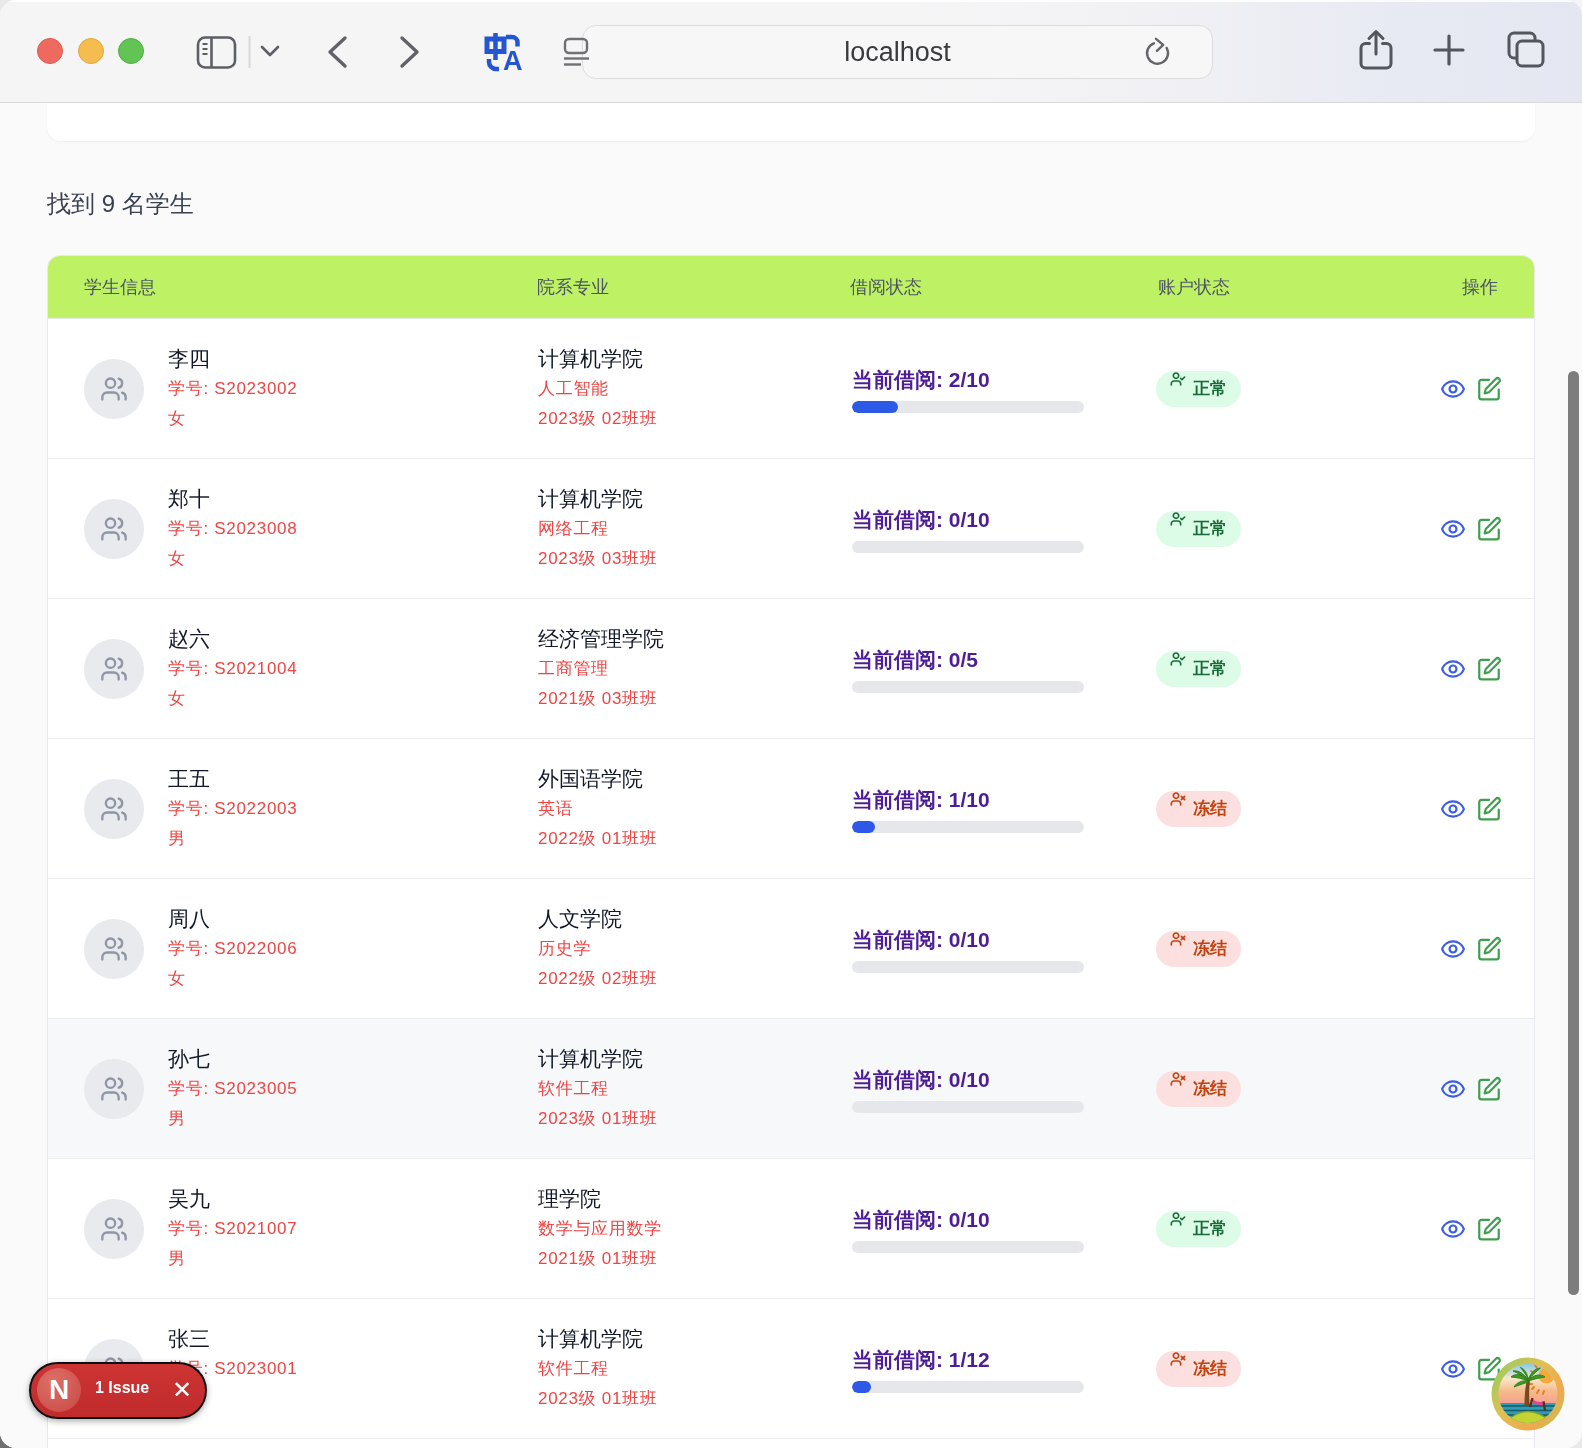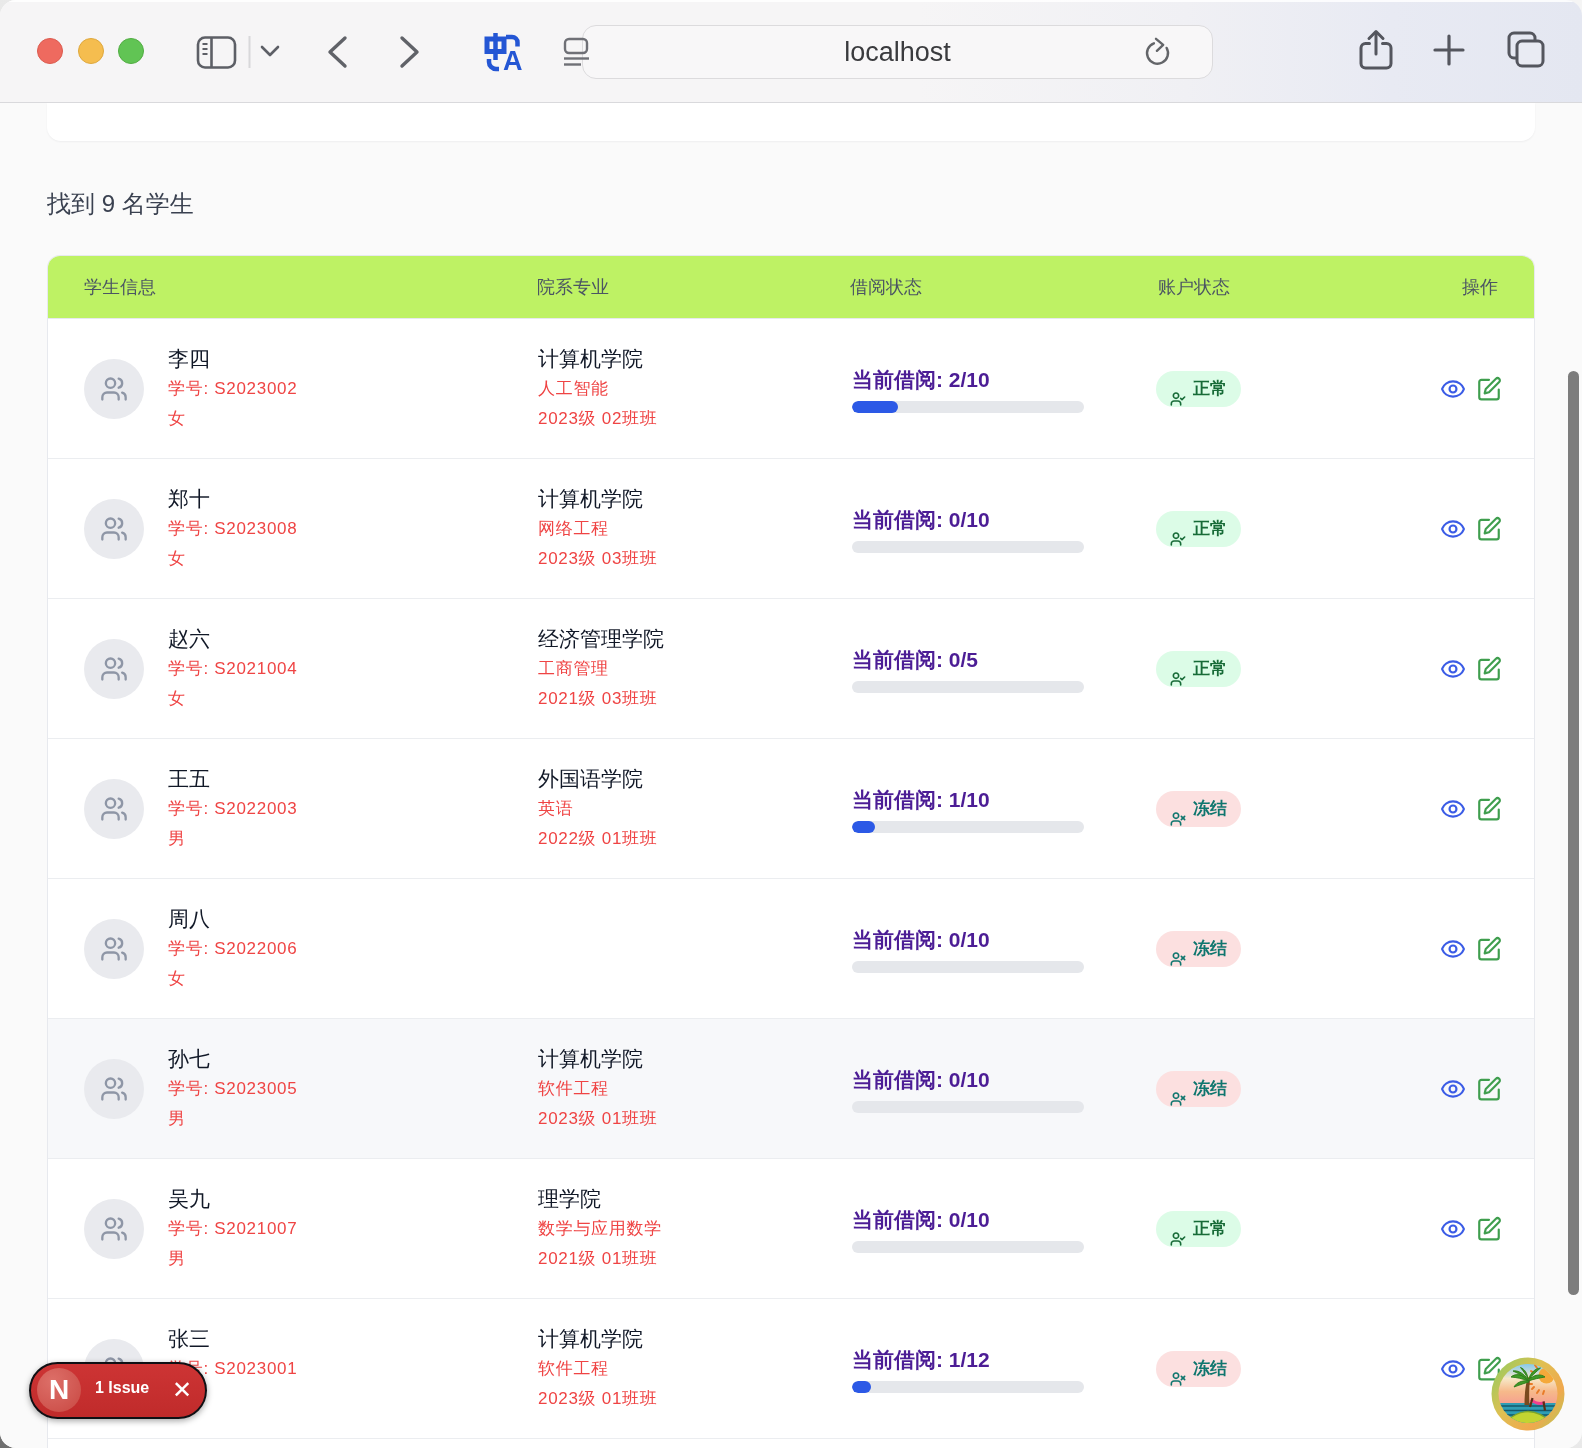--- a/index.html
+++ b/index.html
@@ -42,24 +42,24 @@
   .l1 { font-size:21px; line-height:30px; font-weight:500; color:#111827; white-space:nowrap; }
   .l2,.l3 { font-size:17px; line-height:30px; color:#ef4444; white-space:nowrap; letter-spacing:0.7px; }
 
   .cell3 { position:absolute; left:804px; top:0; width:240px; height:140px; }
   .borrow { position:absolute; left:0; top:46px; line-height:30px; white-space:nowrap;
     font-size:21px; color:#4c1d95; font-weight:700; }
   .track { position:absolute; left:0; top:82px; width:232px; height:12px; border-radius:6px; background:#e5e7eb; overflow:hidden; }
   .fill { position:absolute; left:0; top:0; height:12px; border-radius:6px; background:#2c59e6; }
 
   .badge { position:absolute; left:1108px; top:52px; height:36px; border-radius:18px;
-    display:flex; align-items:flex-end; padding:0 14px; gap:7px;
+    display:flex; align-items:flex-start; padding:0 14px; gap:7px;
     font-size:17px; font-weight:700; line-height:36px; }
   .badge.ok { background:#dcfce7; color:#176b37; }
-  .badge.bad { background:#fce0e0; color:#0f766e; }
+  .badge.bad { background:#fce0e0; color:#c2410c; }
 
   .acts { position:absolute; left:0; top:0; width:100%; height:140px; }
   .acts .eye { position:absolute; left:1392px; top:57px; }
   .acts .edit { position:absolute; left:1428px; top:57px; }
 
   
   #sb { position:absolute; left:1568px; top:371px; width:11px; height:924px; border-radius:6px;
     background:#7d7d7d; }
 
   
@@ -315,20 +315,25 @@
 <div class="row" style="top:623px">
   <div class="avatar">
               <svg width="28" height="28" style="color:#8e96a6">
                 <use href="#i-users"></use>
               </svg>
             </div>
   <div class="cell1">
               <div class="l1">周八</div>
               <div class="l2">学号: S2022006</div>
               <div class="l3">女</div>
+            </div>
+  <div class="cell2">
+              <div class="l1">人文学院</div>
+              <div class="l2">历史学</div>
+              <div class="l3">2022级 02班班</div>
             </div>
   <div class="cell3">
               <div class="borrow">当前借阅: 0/10</div>
               <div class="track"></div>
             </div>
   <div class="badge bad"><svg width="16" height="16">
                 <use href="#i-ux"></use>
               </svg>冻结</div>
   <div class="acts">
     <svg class="eye" width="26" height="26" style="color:#3b5ce6">

